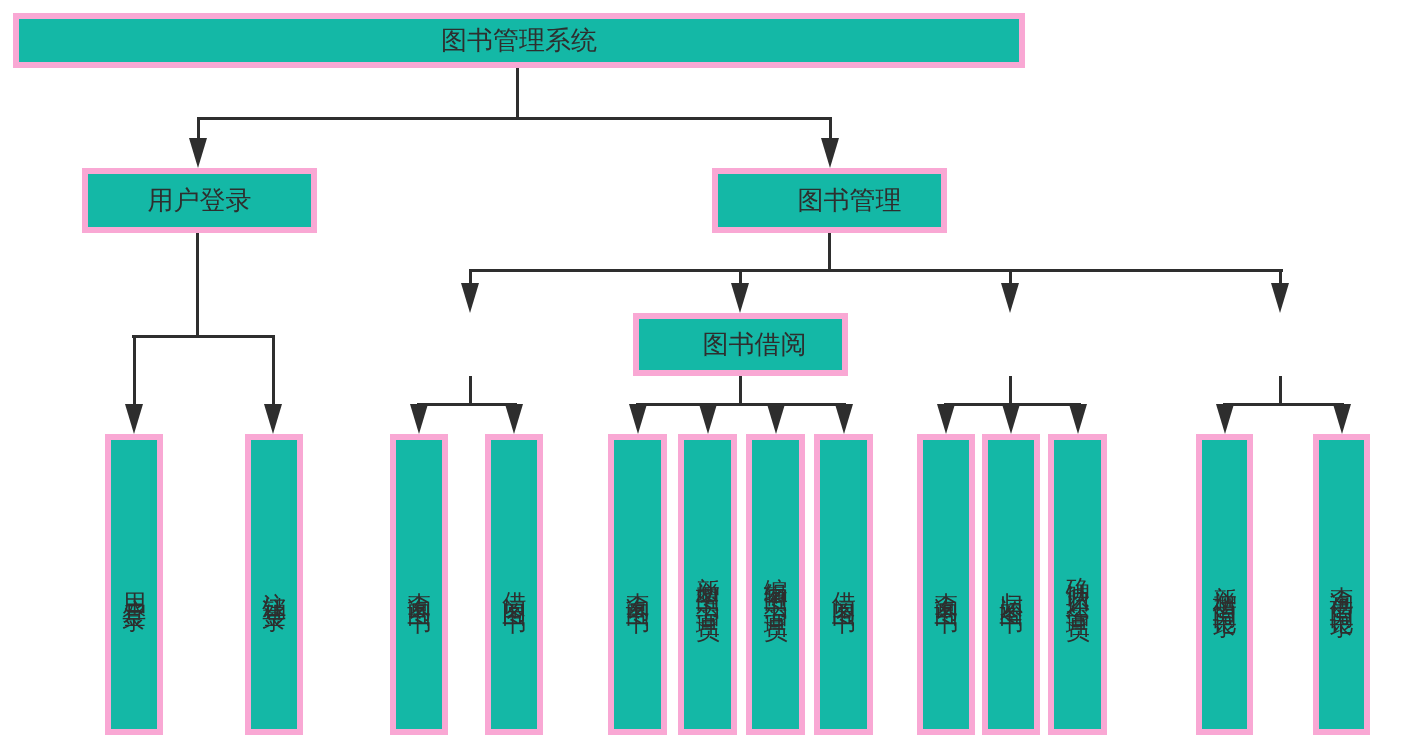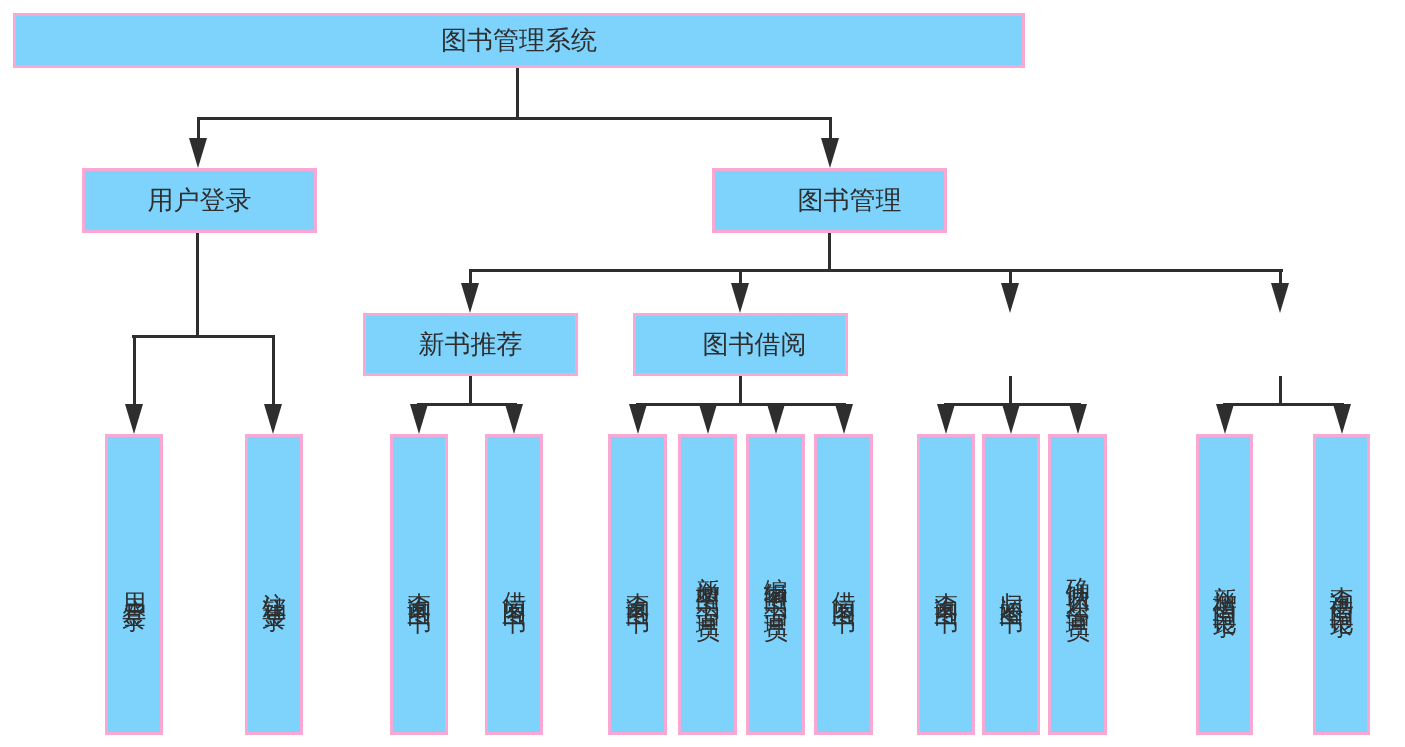--- a/index.html
+++ b/index.html
@@ -2,21 +2,21 @@
 <html><head>
 <meta charset="utf-8">
 <style>
   * { margin:0; padding:0; box-sizing:border-box; }
   html,body { background:#ffffff; }
   #stage {
     position:relative; width:1405px; height:747px; background:#ffffff;
     font-family:"Liberation Sans", sans-serif; overflow:hidden;
   }
   .box {
-    position:absolute; border:3px solid #f9a8d4; background:#7dd3fc;
+    position:absolute; border:6px solid #f9a8d4; background:#14b8a6;
     display:flex; align-items:center; justify-content:center;
     color:#2e2e2e; font-size:26px;
   }
   .lbl { white-space:nowrap; }
   .leaf .lbl {
     writing-mode:vertical-rl; text-orientation:mixed;
     font-size:24px; letter-spacing:6px; line-height:1.1;
   }
   .hl, .vl { position:absolute; background:#2e2e2e; }
   .hl { height:3px; }
@@ -65,23 +65,20 @@
   <div class="hl" style="left:469px; top:269px; width:814px;"></div>
   <div class="vl" style="left:469px; top:269px; height:18px;"></div>
   <div class="ah" style="left:461px; top:283px;"></div>
   <div class="vl" style="left:739px; top:269px; height:18px;"></div>
   <div class="ah" style="left:731px; top:283px;"></div>
   <div class="vl" style="left:1009px; top:269px; height:18px;"></div>
   <div class="ah" style="left:1001px; top:283px;"></div>
   <div class="vl" style="left:1279px; top:269px; height:18px;"></div>
   <div class="ah" style="left:1271px; top:283px;"></div>
 
-  <div class="box" style="left:363px; top:313px; width:215px; height:63px;">
-    <span class="lbl">新书推荐</span>
-  </div>
   <div class="box" style="left:633px; top:313px; width:215px; height:63px;padding-left:28px;">
     <span class="lbl">图书借阅</span>
   </div>
 
   <div class="vl" style="left:469px; top:376px; height:30px;"></div>
   <div class="vl" style="left:739px; top:376px; height:30px;"></div>
   <div class="vl" style="left:1009px; top:376px; height:30px;"></div>
   <div class="vl" style="left:1279px; top:376px; height:30px;"></div>
 
   <div class="hl" style="left:417px; top:403px; width:100px;"></div>

